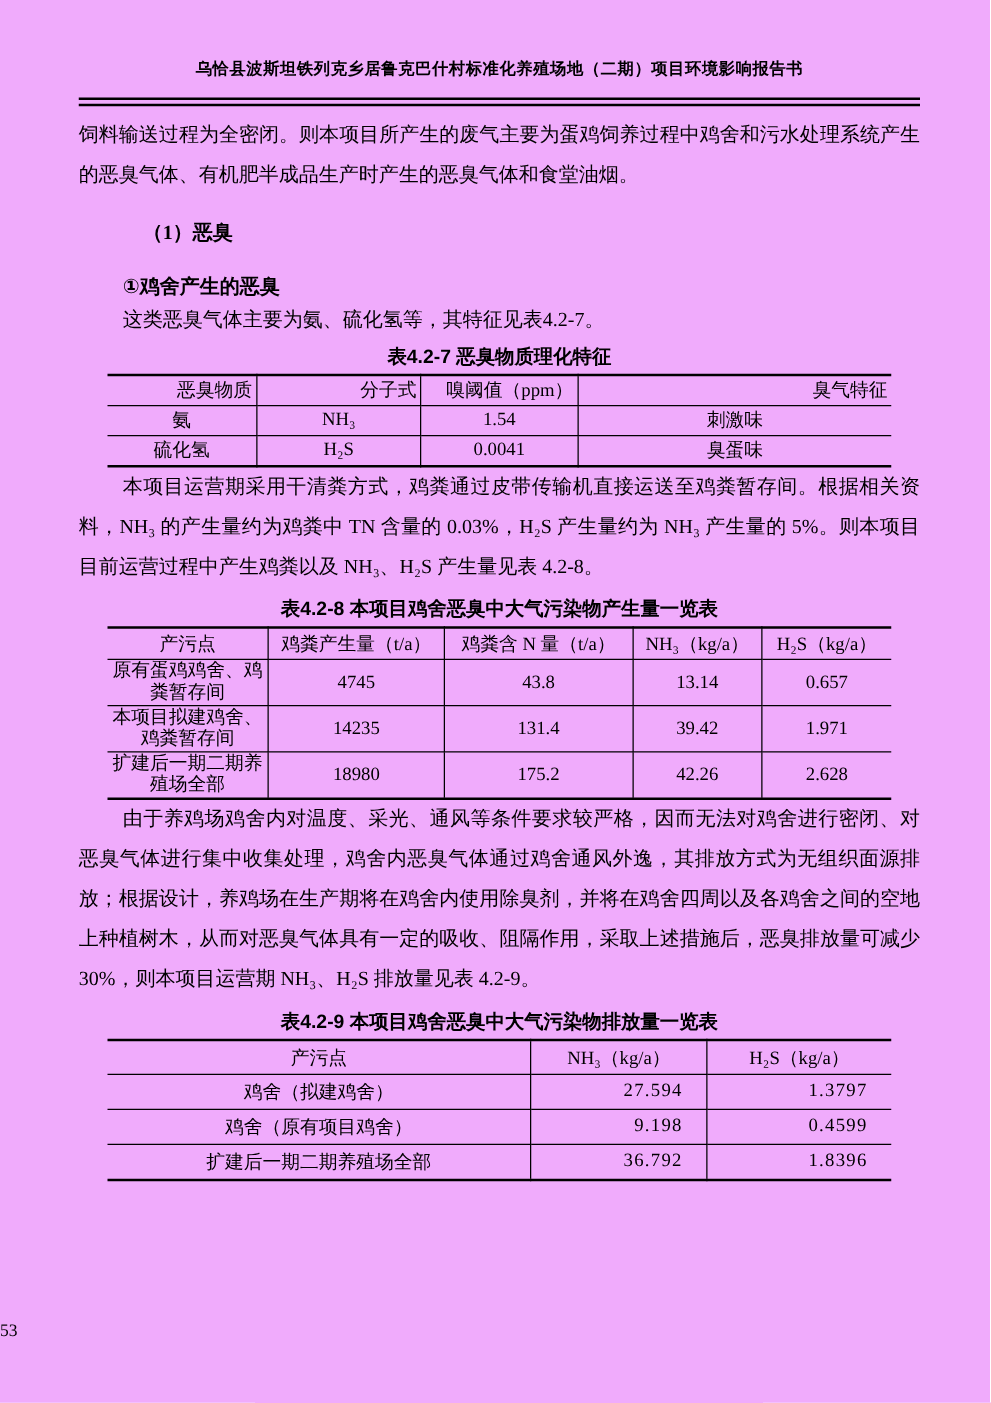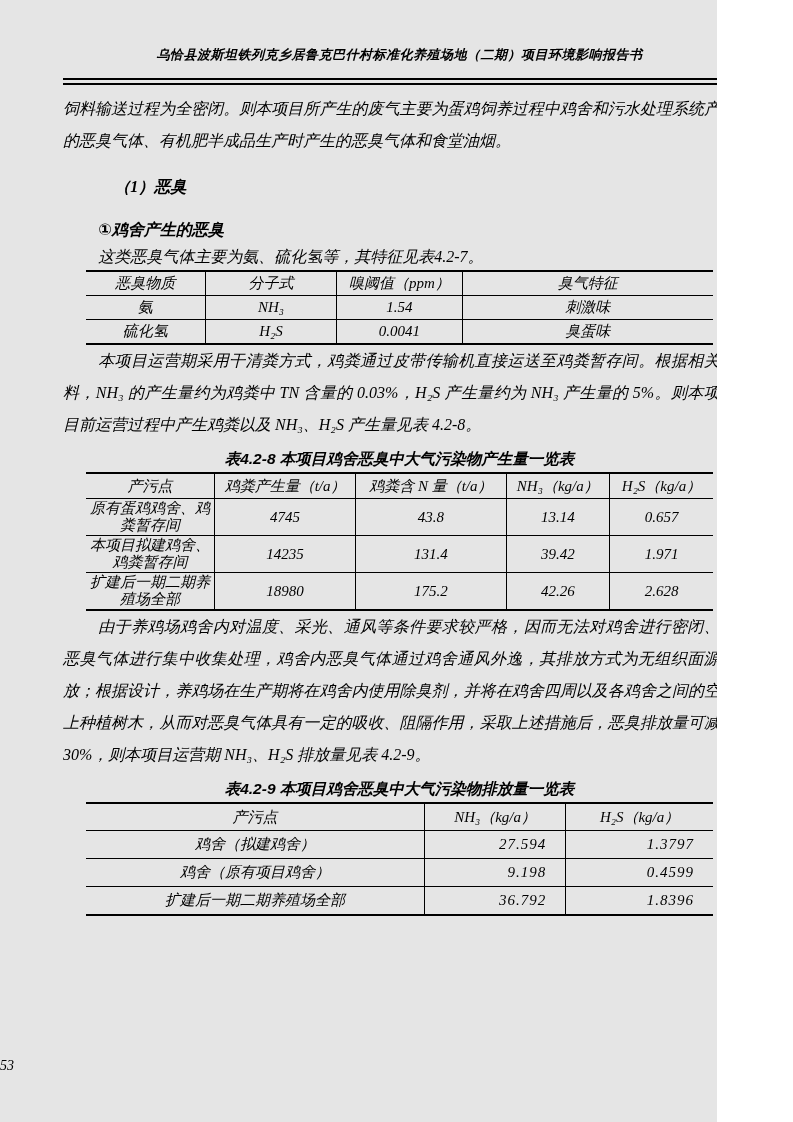--- a/index.html
+++ b/index.html
@@ -1,24 +1,23 @@
 <!DOCTYPE html>
 <html lang="zh"><head>
 <meta charset="utf-8">
 <style>
   html,body{margin:0;padding:0;}
   body{background:#ffffff;}
   .page{
     position:relative;
-    width:717px;height:1122px;
-    background:#e5e5e5;
+    width:792px;height:1122px;
+    background:#f0abfc;
     font-family:"Liberation Serif","DejaVu Serif",serif;
     color:#000;
     overflow:hidden;
-    font-style:italic;
   }
   .content{
     position:absolute;left:63px;top:0;width:673px;
   }
   .doc-header{
     padding-top:47px;
     text-align:center;
     font-size:13px;
     font-weight:bold;
     line-height:15px;
@@ -77,21 +76,21 @@
     border:1px solid #000;
     text-align:center;
     vertical-align:middle;
     padding:0 3px;
     font-weight:normal;
     overflow:hidden;
   }
   th:first-child,td:first-child{border-left:none;}
   th:last-child,td:last-child{border-right:none;}
   
-  .t1 th{height:23px;}
+  .t1 th{height:23px;text-align:right;}
   .t1 td{height:23px;}
   
   .t2 th{height:24px;}
   .t2 td{height:36px;line-height:17px;}
   
   .t3 th{height:26px;}
   .t3 td{height:27px;}
   .t3 td.num{
     text-align:right;
     padding-right:19px;
@@ -114,20 +113,21 @@
     <div class="doc-header">乌恰县波斯坦铁列克乡居鲁克巴什村标准化养殖场地（二期）项目环境影响报告书</div>
     <div class="header-rule"></div>
 
     <p class="para first">饲料输送过程为全密闭。则本项目所产生的废气主要为蛋鸡饲养过程中鸡舍和污水处理系统产生的恶臭气体、有机肥半成品生产时产生的恶臭气体和食堂油烟。</p>
 
     <p class="h-serif">（1）恶臭</p>
     <p class="h-sans">①鸡舍产生的恶臭</p>
 
     <p class="para indent line27">这类恶臭气体主要为氨、硫化氢等，其特征见表4.2-7。</p>
 
+    <p class="tbl-caption">表4.2-7  恶臭物质理化特征</p>
     <table class="t1">
       <colgroup>
           <col style="width:19%">
           <col style="width:21%">
           <col style="width:20%">
           <col style="width:40%">
         </colgroup>
       <tbody>
           <tr>
         <th>恶臭物质</th>

